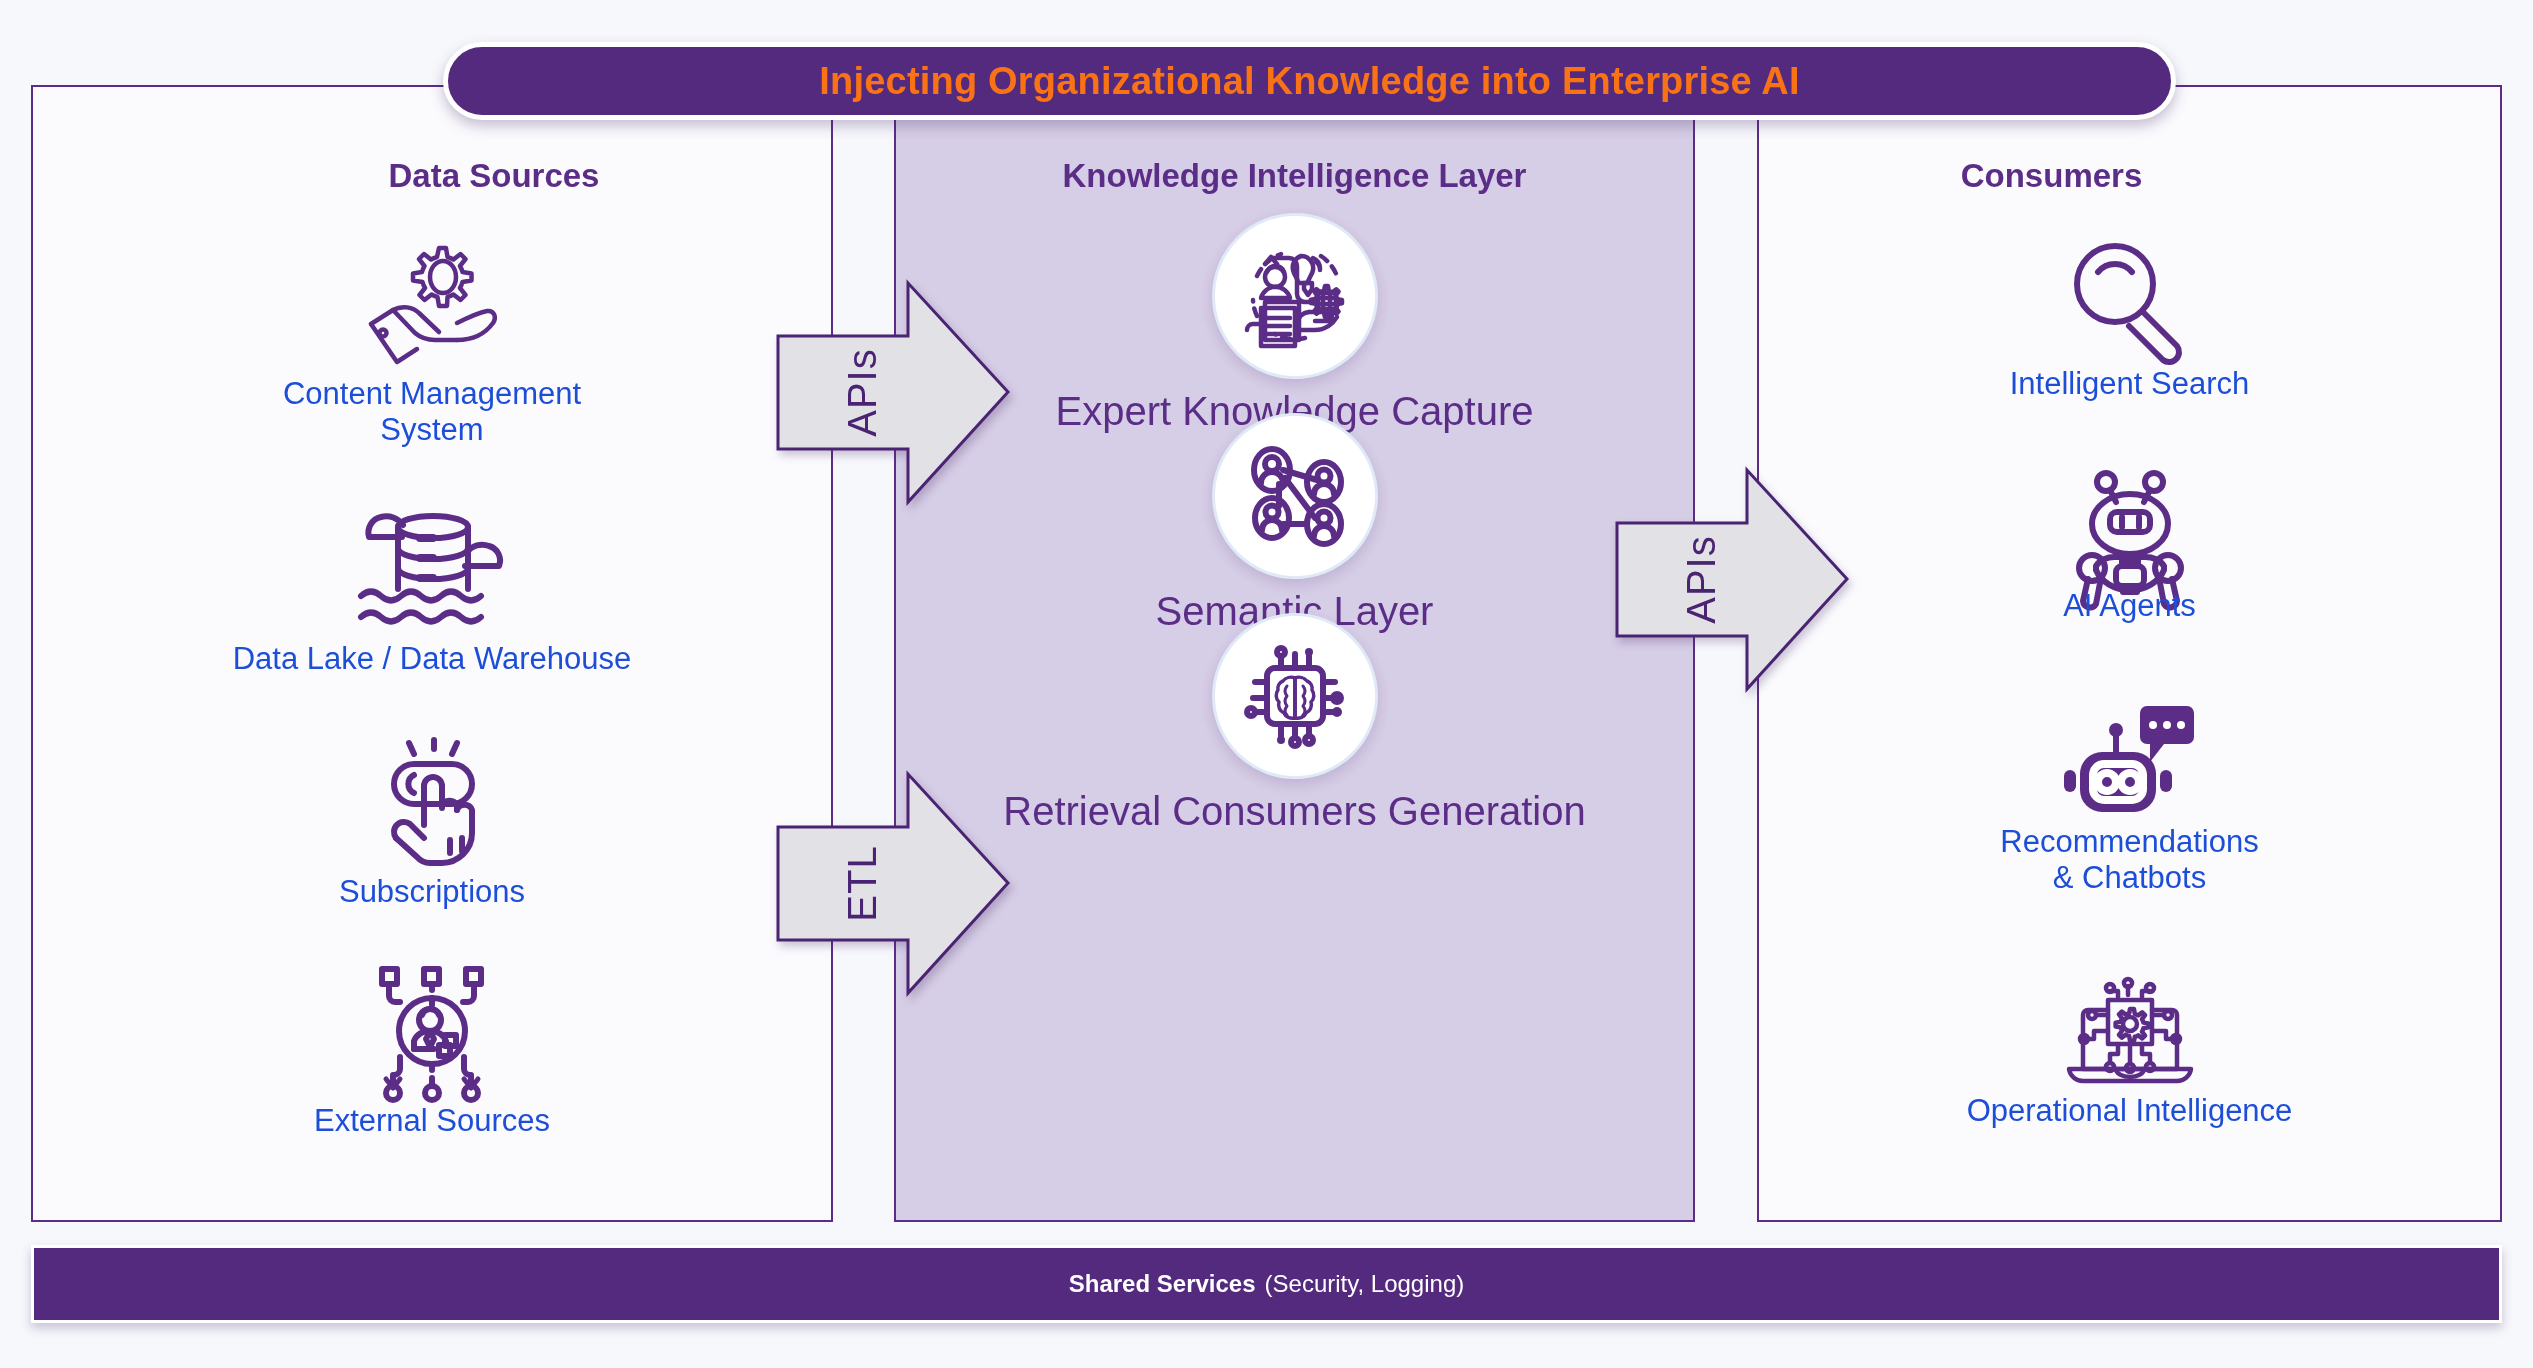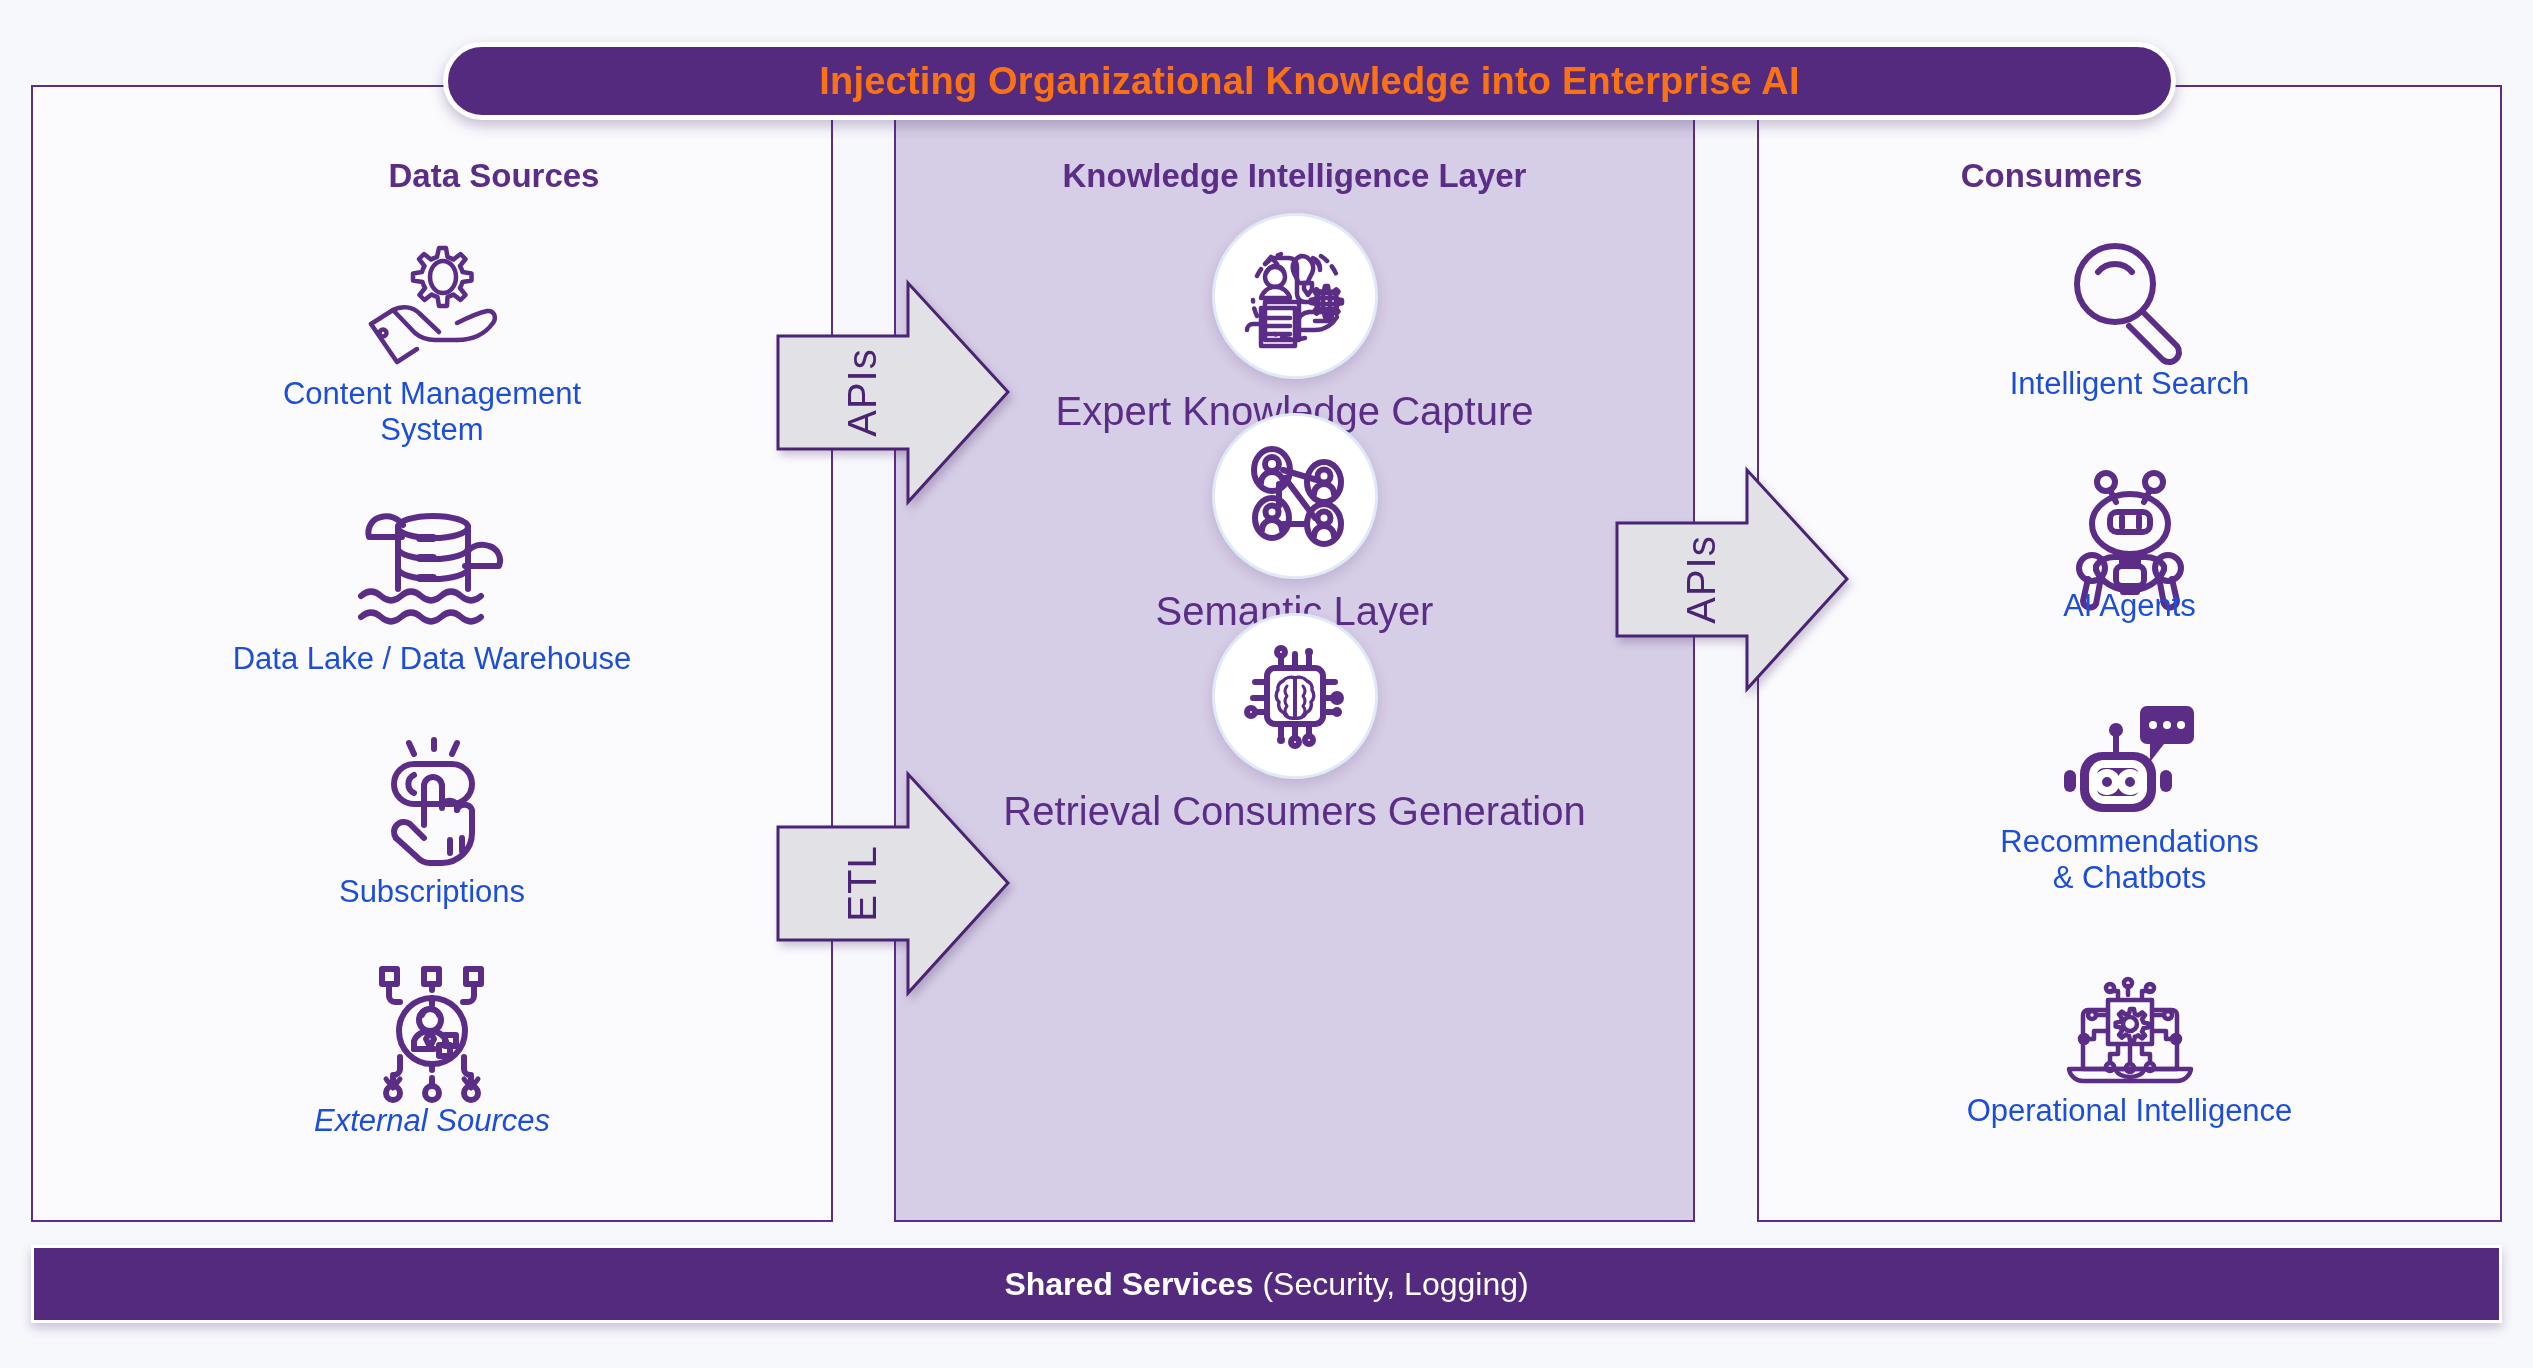--- a/index.html
+++ b/index.html
@@ -51,21 +51,21 @@
   }
   svg{display:block;overflow:visible;}
   .st{fill:none;stroke:#5b2d87;stroke-width:6;stroke-linecap:round;stroke-linejoin:round;}
   .st-thin{fill:none;stroke:#5b2d87;stroke-width:4.5;stroke-linecap:round;stroke-linejoin:round;}
   .fl{fill:#5b2d87;}
 
   
   #item-cms         {left:31px; top:240px; width:802px;}
   #item-lake        {left:31px; top:500px; width:802px;}
   #item-subs        {left:31px; top:740px; width:802px;}
-  #item-external    {left:31px; top:965px; width:802px;font-style:italic;}
+  #item-external    {left:31px; top:965px; width:802px;}
 
   
   #item-search      {left:1757px;top:240px;width:745px;}
   #item-agents      {left:1757px;top:470px;width:745px;}
   #item-recs        {left:1757px;top:700px;width:745px;}
   #item-opsint      {left:1757px;top:975px;width:745px;}
 
   
   .bubble-item{position:absolute;width:801px;left:894px;text-align:center;}
   .bubble{
@@ -95,21 +95,21 @@
   #arrow-apis-in  .cap{left:-62px;}
   #arrow-etl      .cap{left:-62px;}
   #arrow-apis-out .cap{left:-62px;}
 
   
   #footer-bar{
     position:absolute;left:31px;top:1245px;width:2471px;height:78px;
     background:#542a7f;border:3px solid #ffffff;box-sizing:border-box;
     box-shadow:0 5px 10px rgba(60,30,90,.25);
     display:flex;align-items:center;justify-content:center;
-    color:#fff;font-size:32px;
+    color:#fff;font-size:24px;
   }
   #footer-bar b{font-weight:bold;margin-right:9px;}
 </style>
 </head>
 <body>
 
 <div class="stage">
 
   <div class="panel" id="panel-left"></div>
   <div class="panel" id="panel-center"></div>

